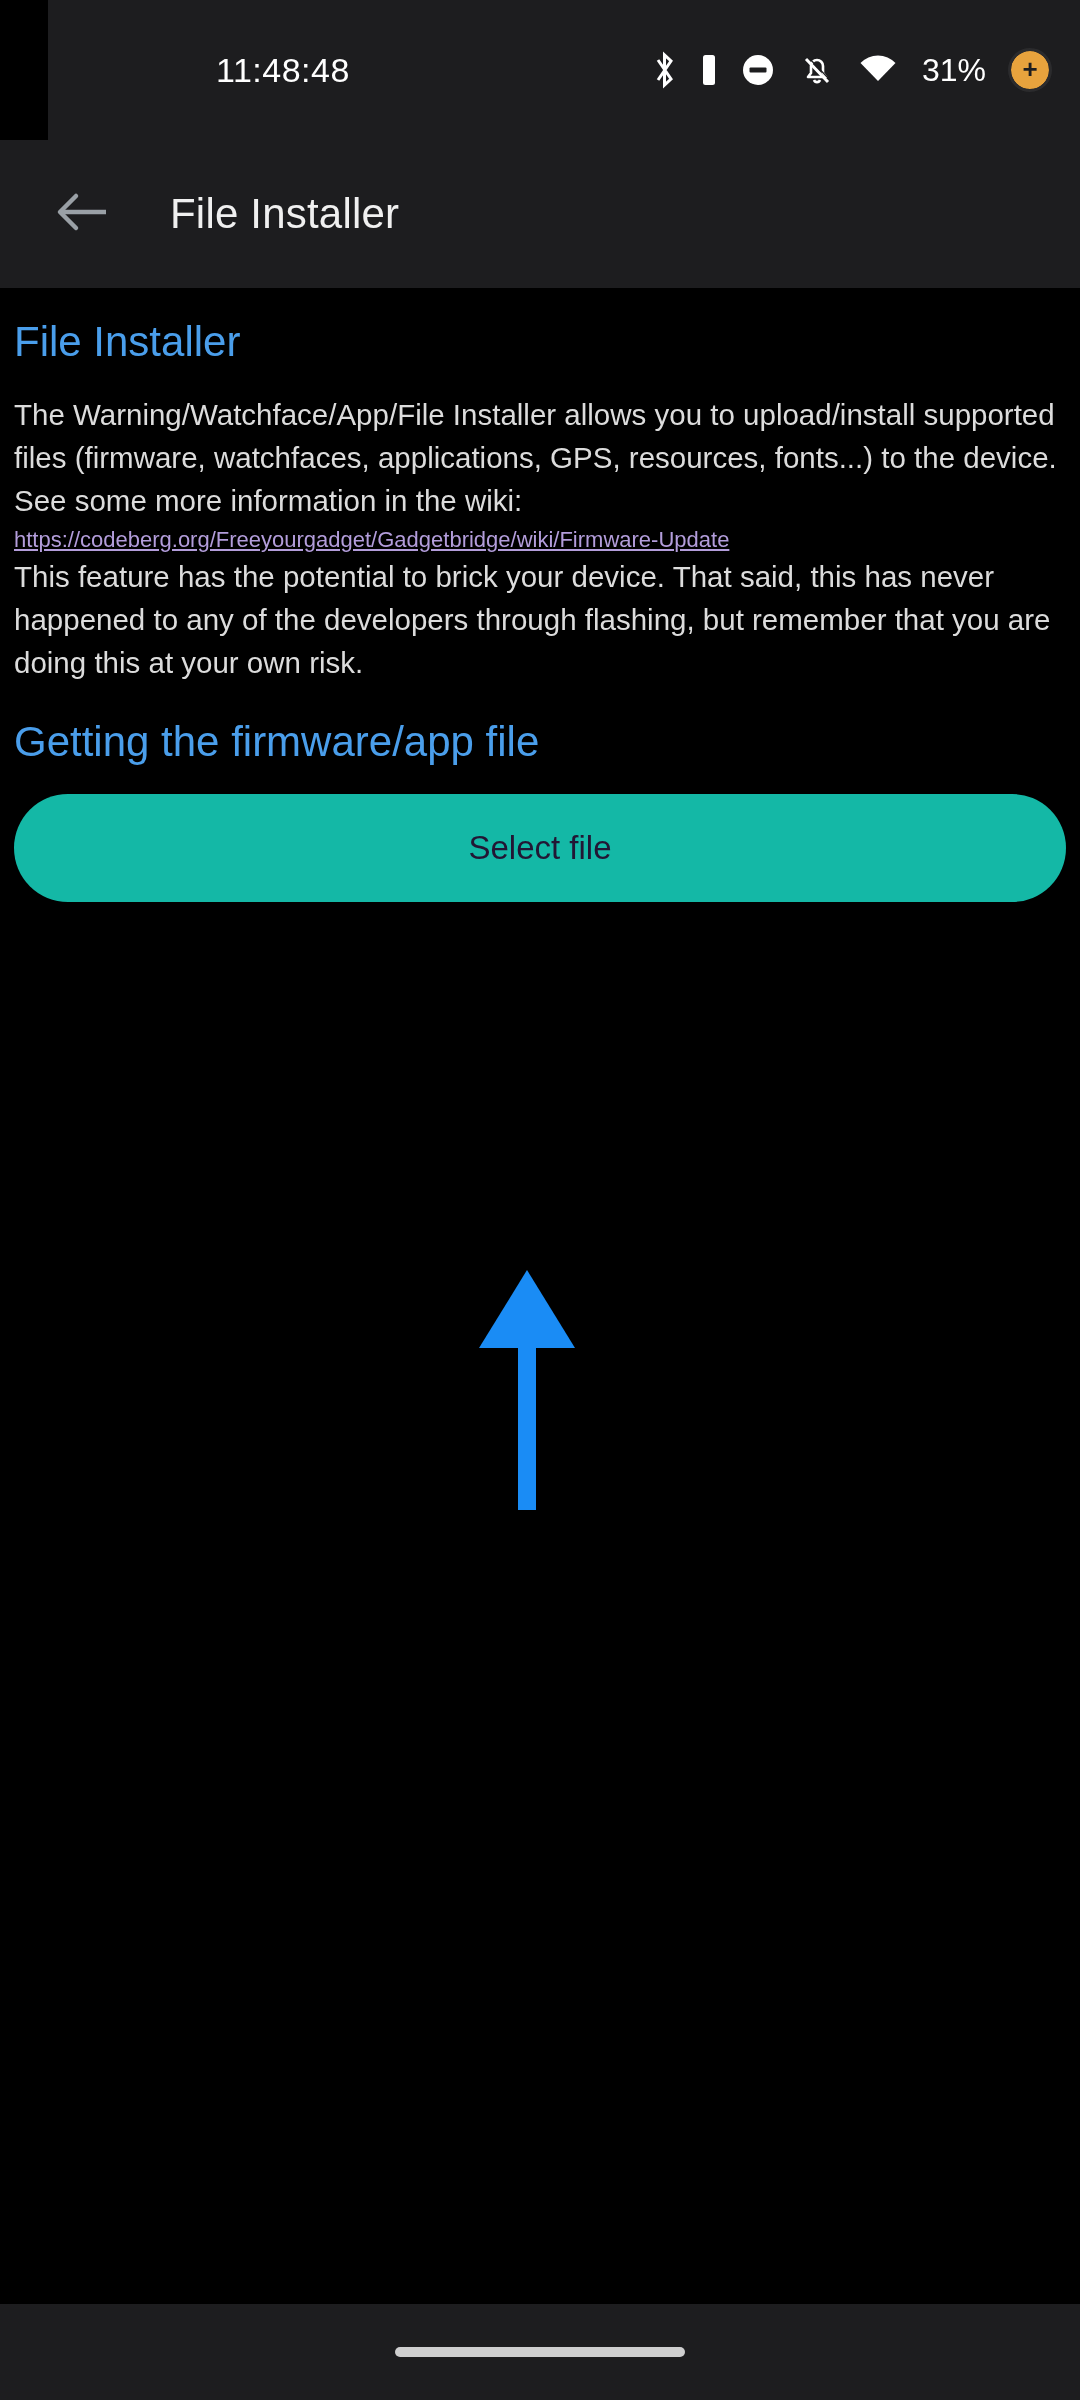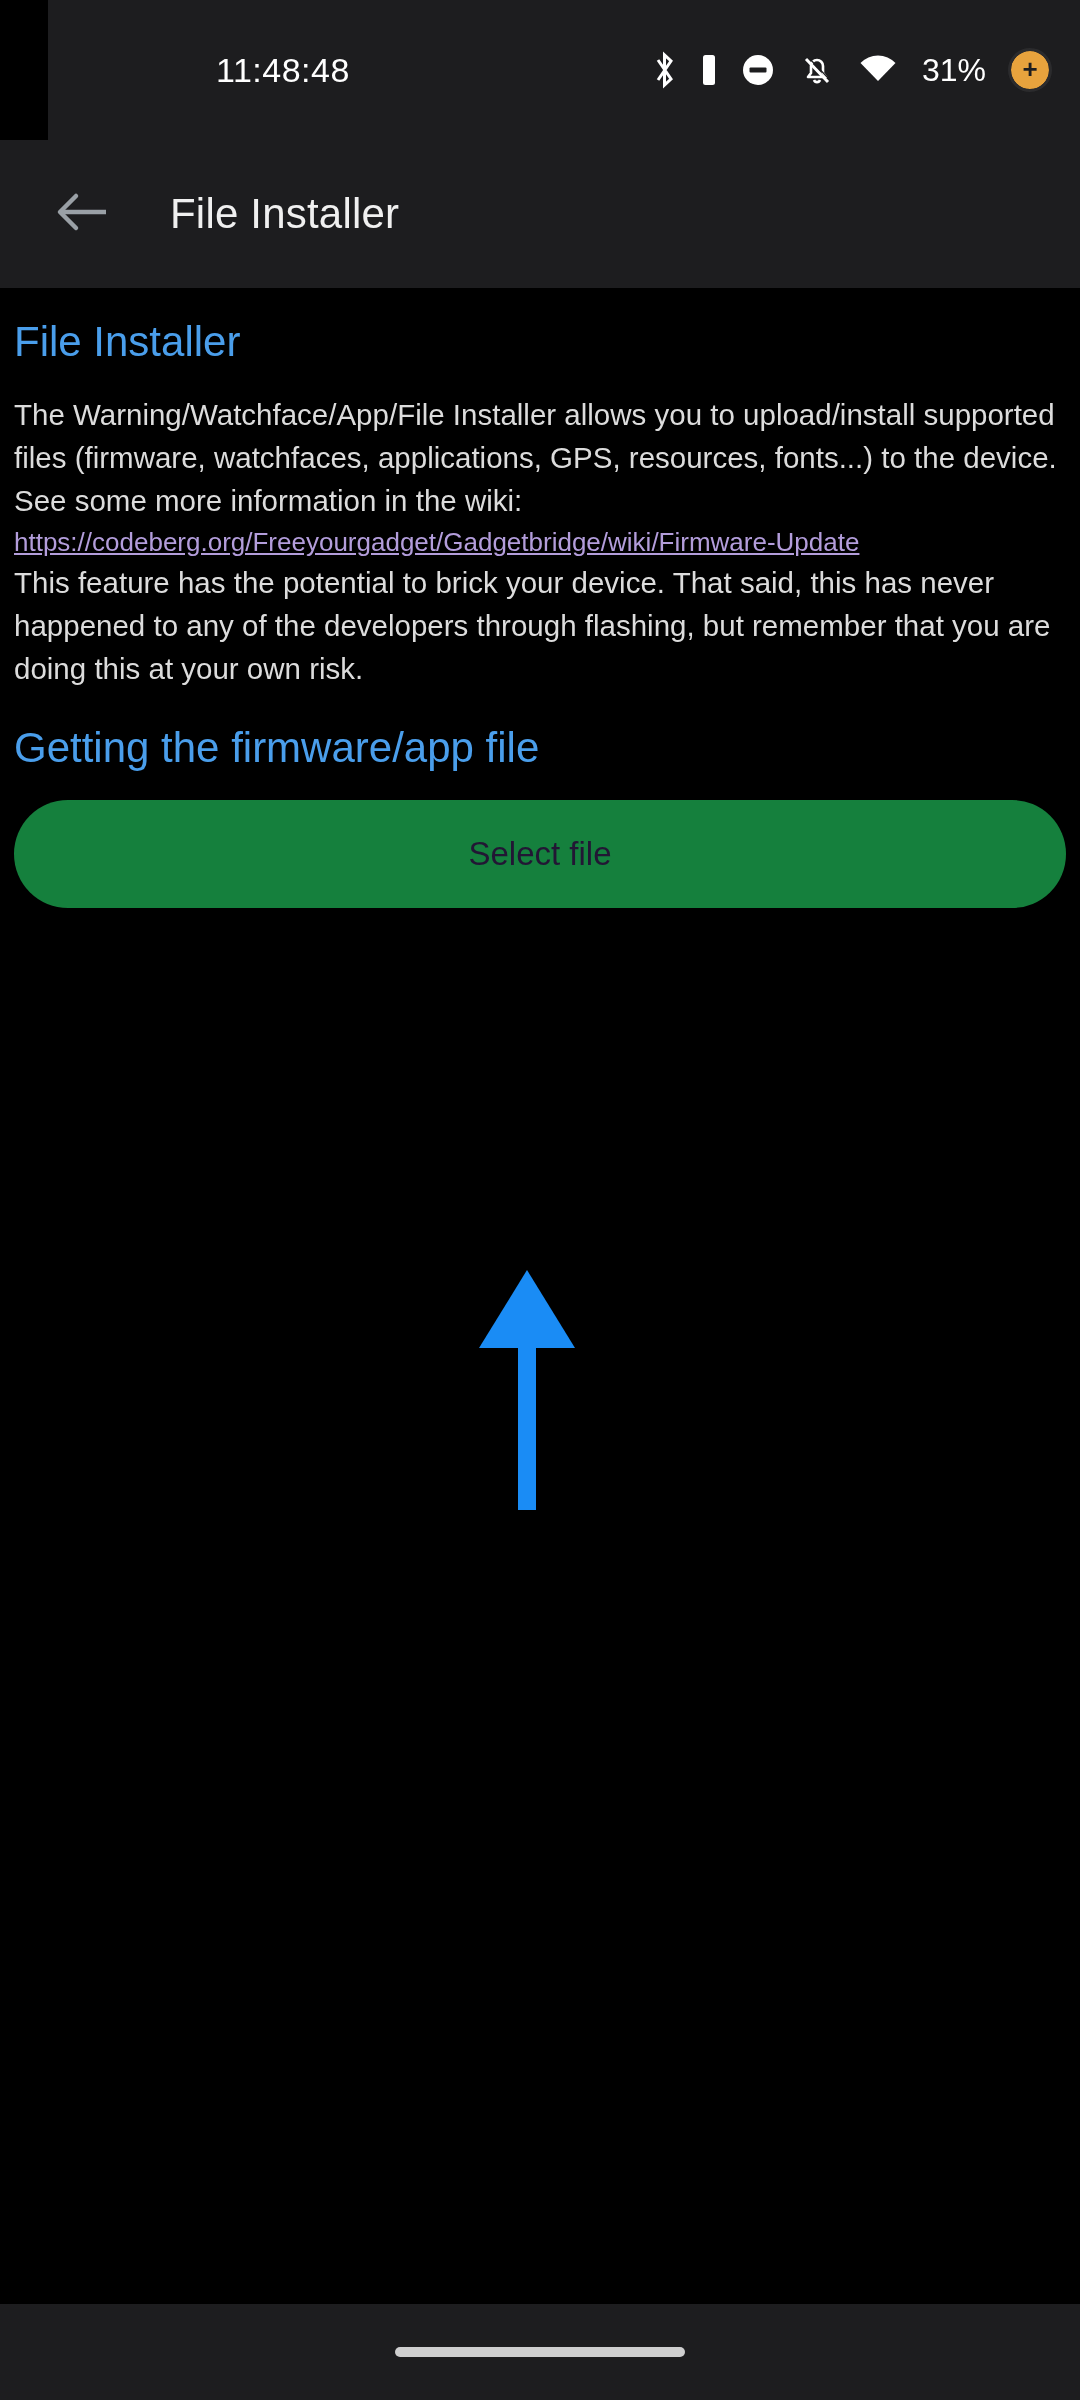--- a/index.html
+++ b/index.html
@@ -116,38 +116,38 @@
   h2.first { margin-top: 30px; }
   p.body {
     font-size: 29.5px;
     line-height: 1.45;
     color: #dcdcdc;
     margin: 0 0 0 0;
   }
   .link {
     color: #b39ddb;
     word-break: break-all;
-    font-size: 26px;
+    font-size: 22px;
     line-height: 1.45;
     display: inline-block;
     margin-top: 2px;
   }
   .select-label {
     font-size: 29.5px;
     color: #dcdcdc;
     margin: 40px 0 24px 0;
   }
   .select-file-btn {
     display: block;
     width: 100%;
     box-sizing: border-box;
     height: 108px;
     border: none;
     border-radius: 54px;
-    background: #15803d;
+    background: #14b8a6;
     color: #221634;
     font-size: 33px;
     font-family: "Liberation Sans", sans-serif;
     cursor: pointer;
     margin-top: 22px;
   }
 
   
   .arrow-wrap {
     position: absolute;

